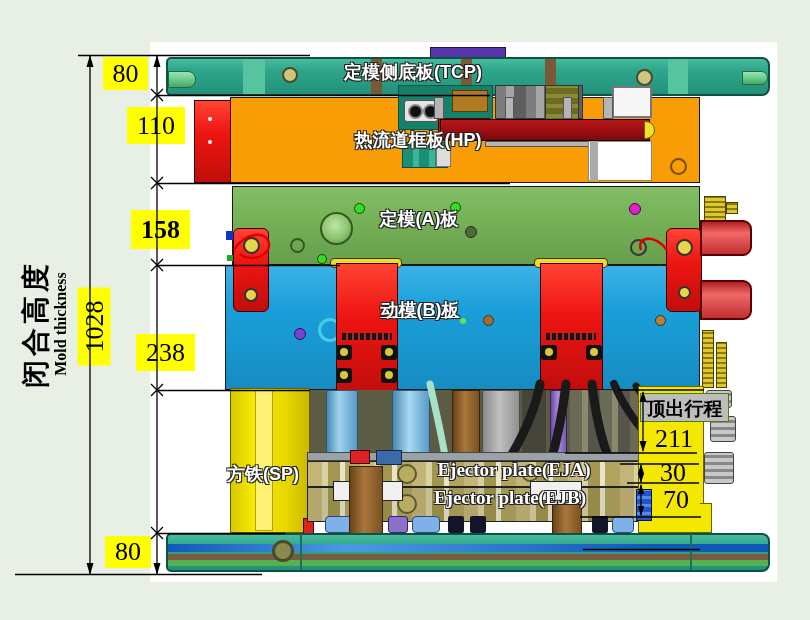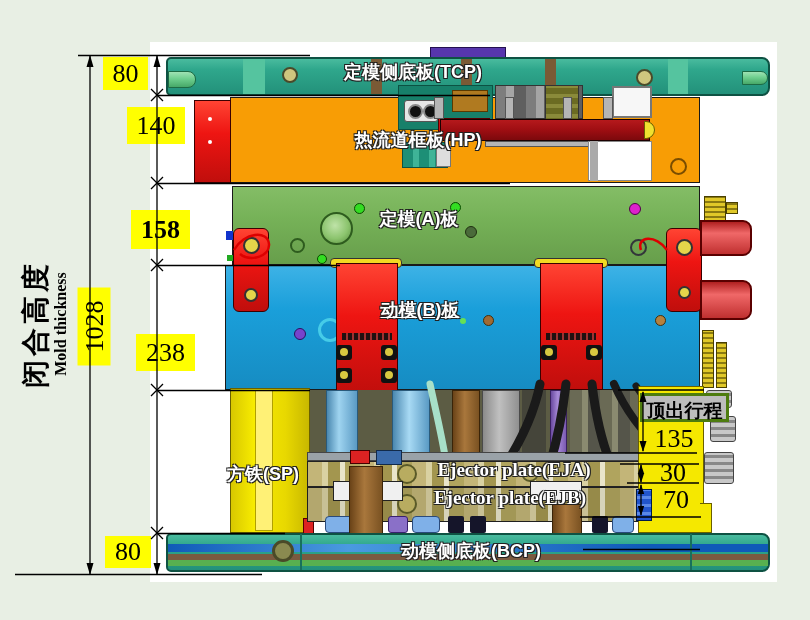--- a/index.html
+++ b/index.html
@@ -201,38 +201,37 @@
   <div class="abs" style="left:168px;top:560px;width:600px;height:6px;background:#58b050;z-index:20;"></div>
   <div class="abs" style="left:300px;top:534px;width:2px;height:36px;background:#18705c;z-index:21;"></div>
   <div class="abs" style="left:690px;top:534px;width:2px;height:36px;background:#18705c;z-index:21;"></div>
   <div class="ring" style="left:272px;top:540px;width:22px;height:22px;background:#8a8a50;border:3px solid #4a4a28;z-index:22;"></div>
 
   <div class="abs rot" style="left:-44px;top:304px;width:160px;height:40px;font-size:28px;font-weight:bold;color:#000;text-align:center;line-height:40px;letter-spacing:4px;font-family:'Liberation Serif',serif;z-index:35;">闭合高度</div>
   <div class="abs rot" style="left:-14px;top:314px;width:150px;height:20px;font-size:16px;font-weight:bold;color:#000;text-align:center;line-height:20px;font-family:'Liberation Serif',serif;z-index:35;">Mold thickness</div>
   <div class="dim-num rot" style="left:55px;top:310px;width:78px;height:33px;line-height:33px;">1028</div>
 
   <div class="dim-num" style="left:103px;top:57px;width:45px;height:33px;line-height:33px;">80</div>
-  <div class="dim-num" style="left:127px;top:107px;width:58px;height:37px;line-height:37px;">140</div>
+  <div class="dim-num" style="left:127px;top:107px;width:58px;height:37px;line-height:37px;">110</div>
   <div class="dim-num" style="left:131px;top:210px;width:59px;height:39px;line-height:39px;font-weight:bold;">158</div>
   <div class="dim-num" style="left:136px;top:334px;width:59px;height:37px;line-height:37px;">238</div>
   <div class="dim-num" style="left:105px;top:536px;width:46px;height:32px;line-height:32px;">80</div>
 
-  <div class="abs" style="left:640px;top:393px;width:89px;height:29px;background:#bdbdbd;border:3px solid #4d7c0f;color:#000;font-size:19px;font-weight:bold;text-align:center;line-height:29px;z-index:30;">顶出行程</div>
-  <div class="dim-num" style="left:648px;top:424px;width:52px;height:30px;line-height:30px;background:transparent;z-index:30;">135</div>
+  <div class="abs" style="left:640px;top:393px;width:89px;height:29px;background:#bdbdbd;border:1px solid #4d7c0f;color:#000;font-size:19px;font-weight:bold;text-align:center;line-height:29px;z-index:30;">顶出行程</div>
+  <div class="dim-num" style="left:648px;top:424px;width:52px;height:30px;line-height:30px;background:transparent;z-index:30;">211</div>
   <div class="dim-num" style="left:650px;top:459px;width:46px;height:28px;line-height:28px;background:transparent;z-index:30;">30</div>
   <div class="dim-num" style="left:652px;top:486px;width:48px;height:28px;line-height:28px;background:transparent;z-index:30;">70</div>
 
   <div class="lbl lbl-cn" style="left:418px;top:140px;">热流道框板(HP)</div>
   <div class="lbl lbl-cn" style="left:413px;top:72px;">定模侧底板(TCP)</div>
   <div class="lbl lbl-cn" style="left:419px;top:219px;">定模(A)板</div>
   <div class="lbl lbl-cn" style="left:420px;top:310px;text-decoration:underline;">动模(B)板</div>
   <div class="lbl lbl-cn" style="left:263px;top:474px;">方铁(SP)</div>
   <div class="lbl lbl-en" style="left:514px;top:470px;">Ejector plate(EJA)</div>
   <div class="lbl lbl-en" style="left:510px;top:498px;">Ejector plate(EJB)</div>
-  <div class="lbl lbl-cn" style="left:471px;top:551px;">动模侧底板(BCP)</div>
 
   <svg class="svg-layer" style="z-index:50;">
     <g stroke="#000" stroke-width="1.3" fill="none">
 
       <path d="M90,56 L90,574"></path>
       <path d="M78,55.5 L310,55.5"></path>
       <path d="M15,574.5 L262,574.5"></path>
 
       <path d="M157,56 L157,574"></path>
       <path d="M157,95.5 L490,95.5"></path>

